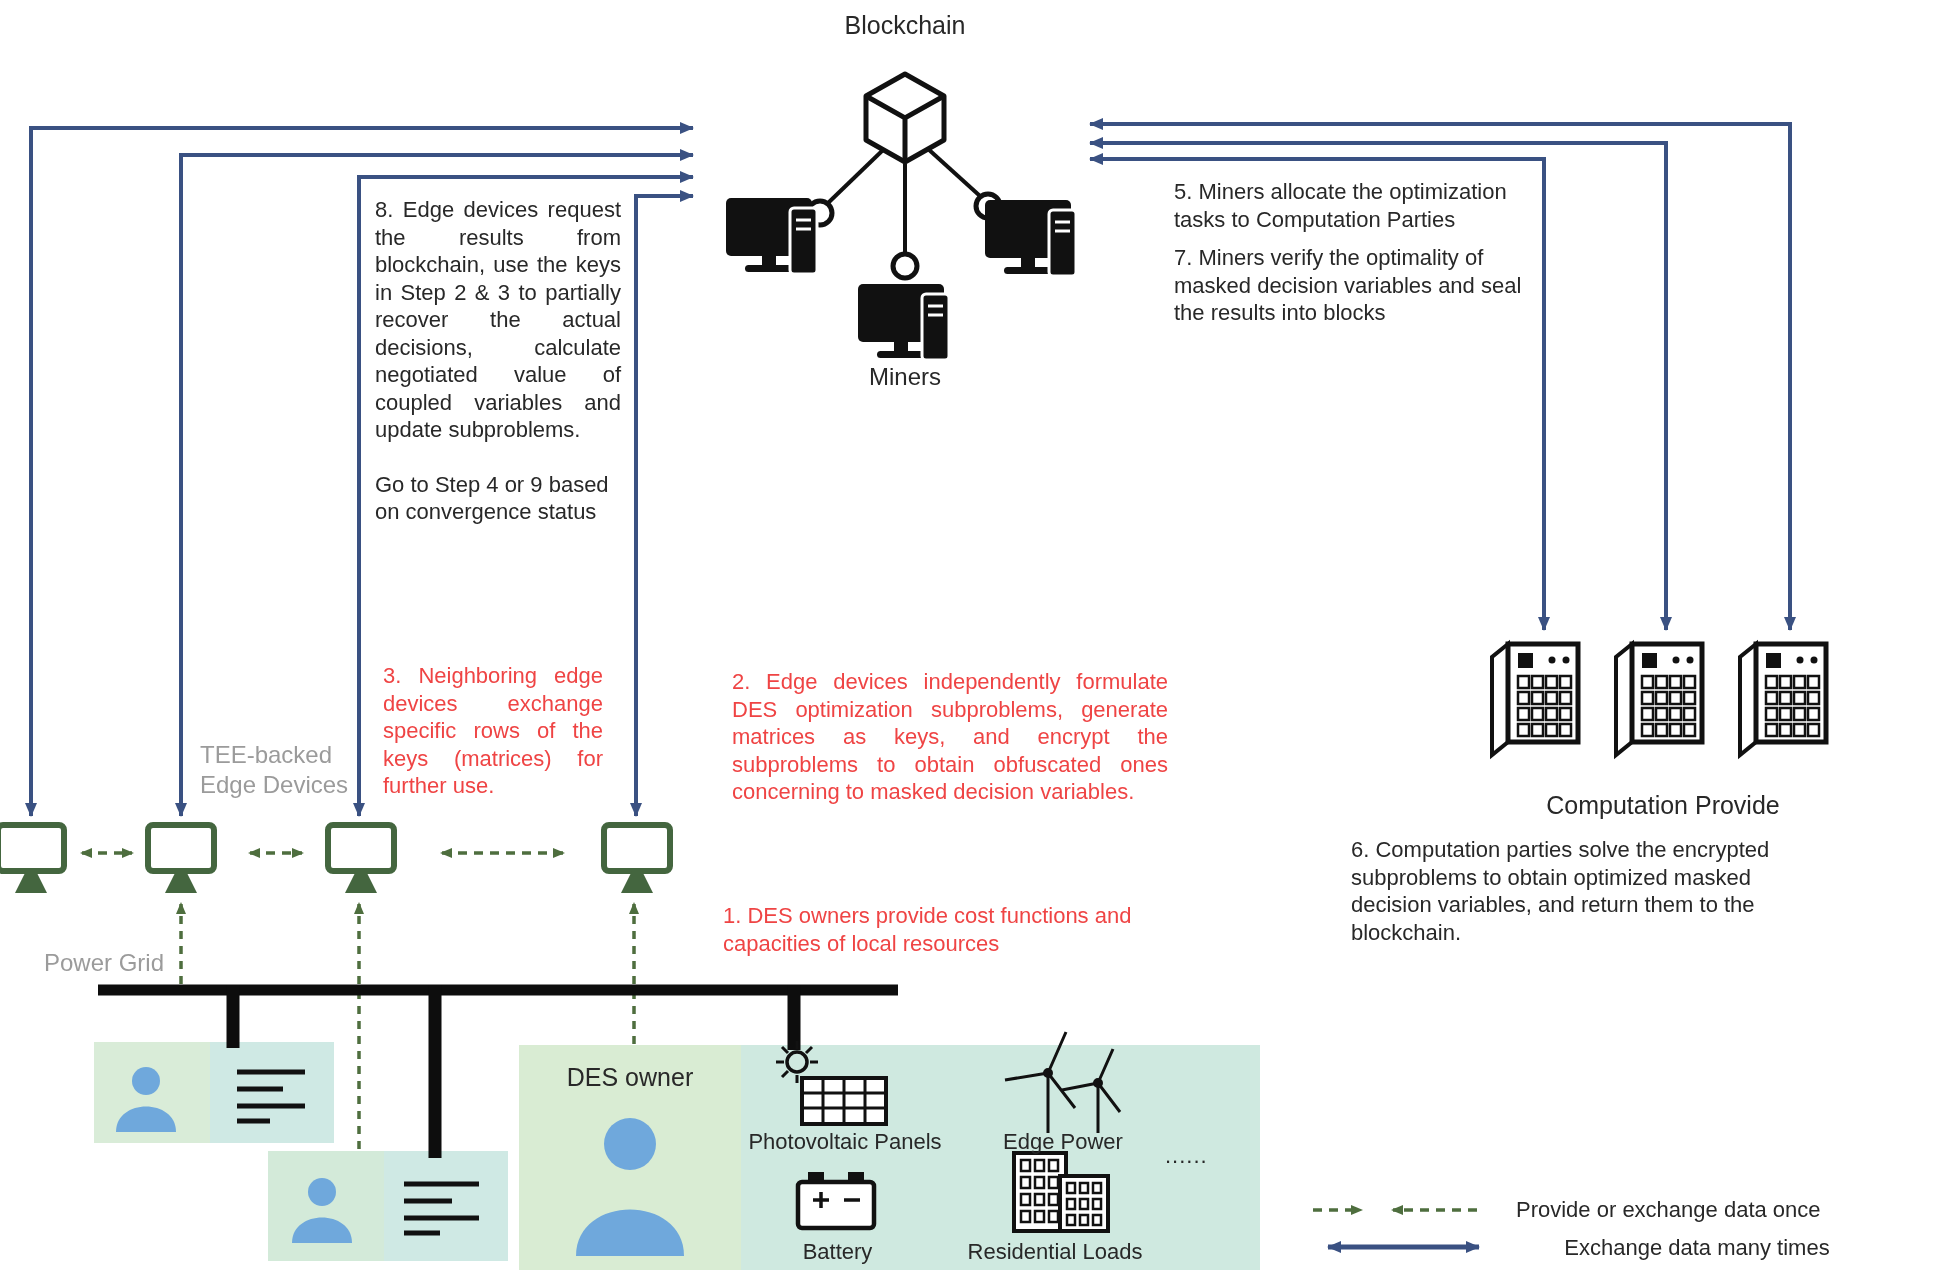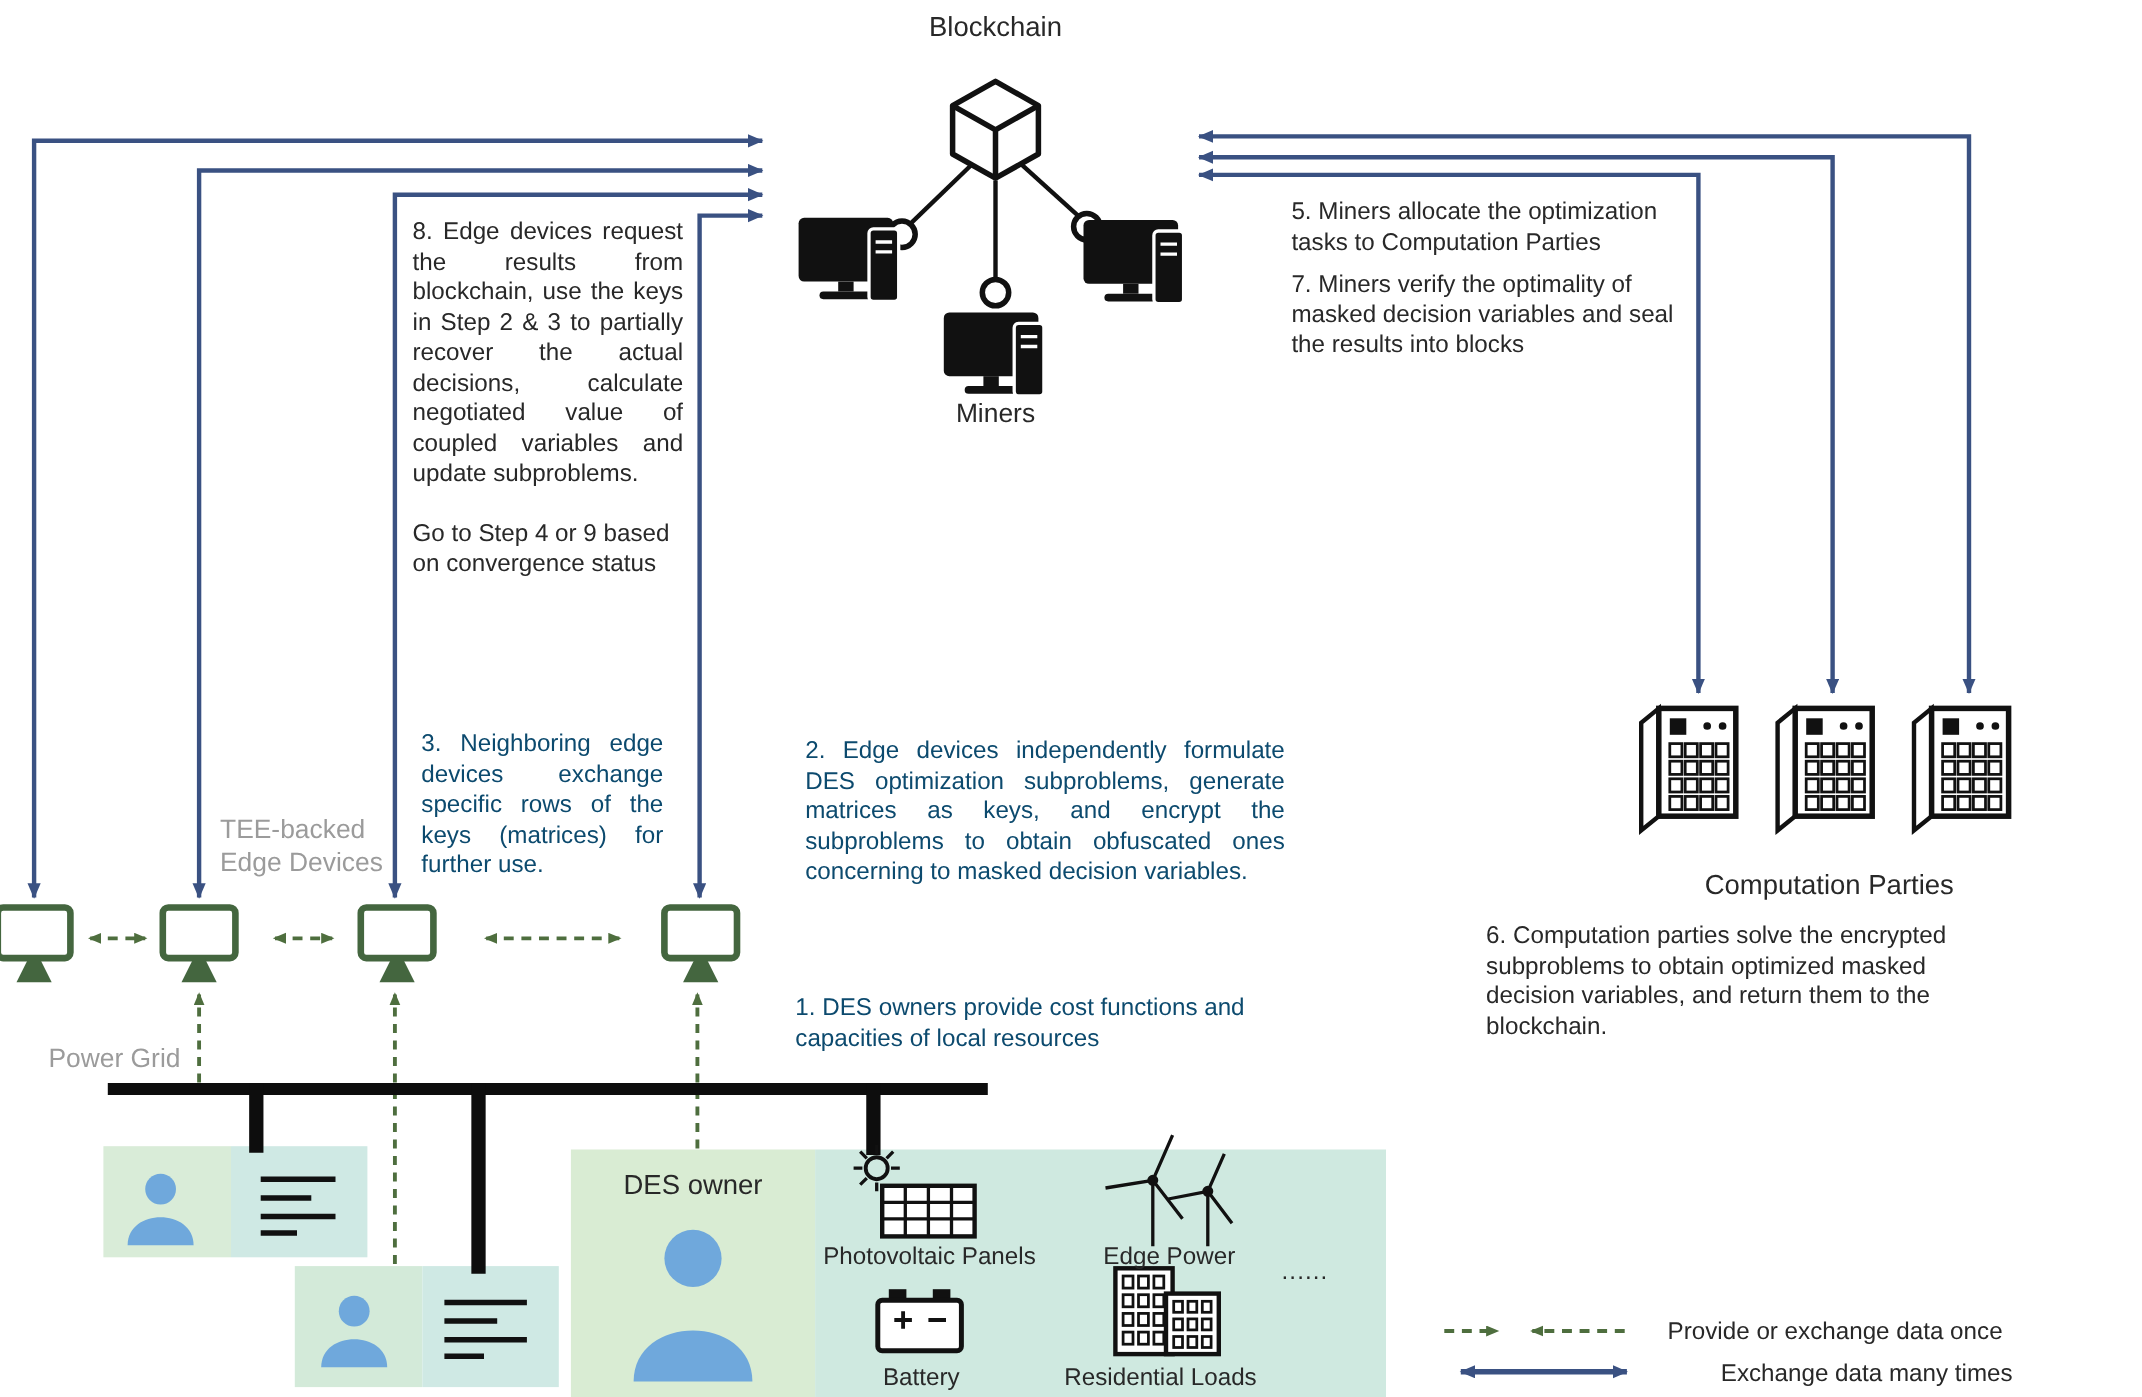--- a/index.html
+++ b/index.html
@@ -5,21 +5,21 @@
   * { margin:0; padding:0; box-sizing:border-box; }
   html,body { background:#ffffff; }
   #canvas {
     position:relative; width:1947px; height:1270px; background:#fff; overflow:hidden;
     font-family:"Liberation Sans","DejaVu Sans",sans-serif; color:#282828;text-decoration:underline;
   }
   .box { position:absolute; z-index:1; }
   svg.overlay { position:absolute; left:0; top:0; z-index:2; }
   .txt { position:absolute; z-index:3; font-size:22px; line-height:1.25; }
   .justify { text-align:justify; }
-  .purple { color:#0c4a6e; }
+  .purple { color:#ef4444; }
   .gray { color:#9b9b9b; }
   .center { text-align:center; }
   .title { font-size:25px; }
   .t24 { font-size:24px; }
   .navy { color:#33415c; }
 </style>
 </head>
 <body>
 
 <div id="canvas">
@@ -288,21 +288,21 @@
   </div>
 
   <div class="txt" style="left:1174px; top:178px; width:372px;">5. Miners allocate the optimization tasks to Computation Parties</div>
   <div class="txt" style="left:1174px; top:244px; width:372px;">7. Miners verify the optimality of masked decision variables and seal the results into blocks</div>
 
   <div class="txt justify purple" style="left:732px; top:668px; width:436px;">2. Edge devices independently formulate DES optimization subproblems, generate matrices as keys, and encrypt the subproblems to obtain obfuscated ones concerning to masked decision variables.</div>
   <div class="txt justify purple" style="left:383px; top:662px; width:220px;">3. Neighboring edge devices exchange specific rows of the keys (matrices) for further use.</div>
 
   <div class="txt t24 gray" style="left:200px; top:740px; width:155px;">TEE-backed Edge Devices</div>
 
-  <div class="txt title center" style="left:1528px; top:790px; width:270px;">Computation Parties</div>
+  <div class="txt title center" style="left:1528px; top:790px; width:270px;">Computation Provide</div>
   <div class="txt" style="left:1351px; top:836px; width:458px;">6. Computation parties solve the encrypted subproblems to obtain optimized masked decision variables, and return them to the blockchain.</div>
 
   <div class="txt purple" style="left:723px; top:902px; width:442px;">1. DES owners provide cost functions and capacities of local resources</div>
 
   <div class="txt t24 gray" style="left:44px; top:948px; width:160px;">Power Grid</div>
 
 
   <div class="txt title center" style="left:530px; top:1062px; width:200px;">DES owner</div>
 
   <div class="txt center" style="left:745px; top:1128px; width:200px;">Photovoltaic Panels</div>

